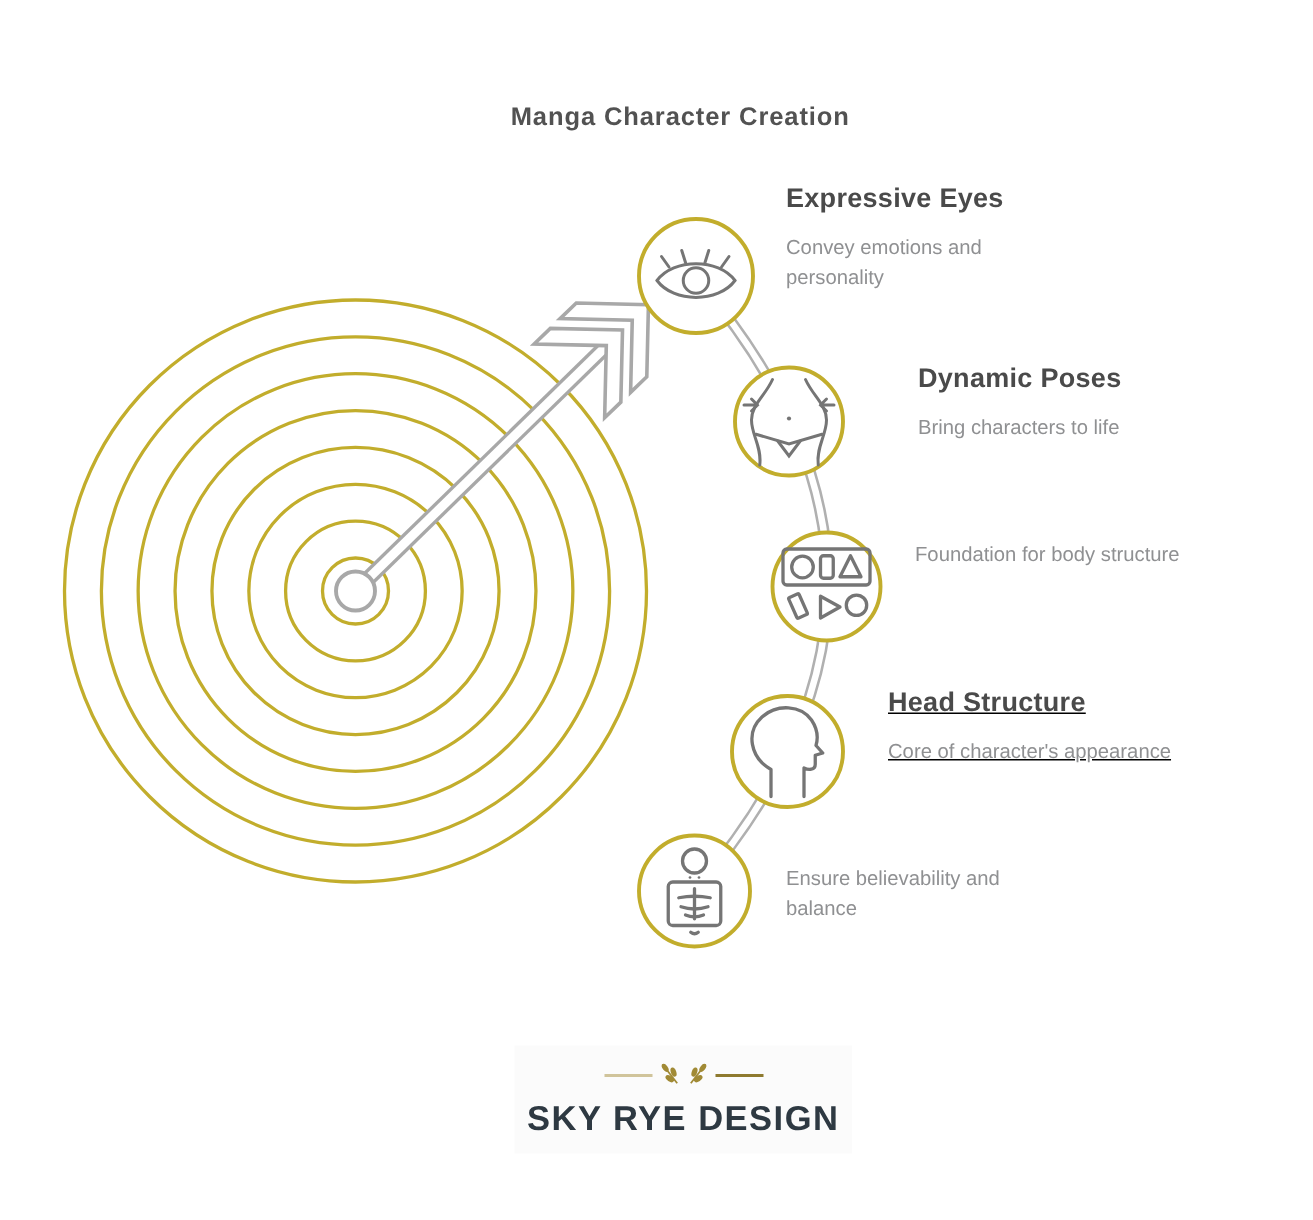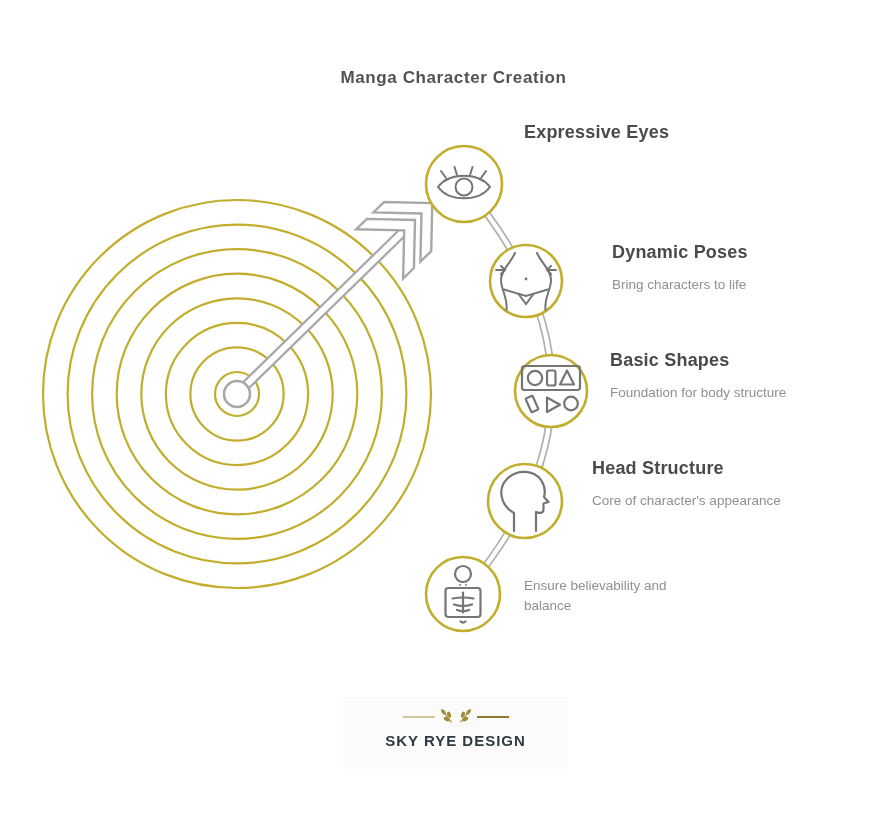--- a/index.html
+++ b/index.html
@@ -16,31 +16,31 @@
   .step-title{
     font-size:18px;font-weight:700;color:#4a4a4a;line-height:23px;letter-spacing:.2px;
   }
   .step-desc{
     font-size:13.5px;font-weight:400;color:#8f9092;line-height:20px;margin-top:11px;
   }
   .t1{left:524px;top:121px;width:230px;}
   .t1 .step-desc{width:150px;}
   .t2{left:592px;top:241px;width:240px;margin-left:20px;}
   .t3{left:610px;top:349px;width:240px;}
-  .t4{left:592px;top:457px;width:250px;}
+  .t4{left:592px;top:457px;width:250px;text-decoration:underline;}
   .t5{left:524px;top:565px;width:230px;}
   .t5 .step-title{width:165px;}
   .t5 .step-desc{width:165px;}
   .logo{
     position:absolute;left:343px;top:697px;width:225px;height:72px;
     background:#fbfbfb;display:flex;flex-direction:column;align-items:center;
     justify-content:flex-start;padding-top:6px;box-sizing:border-box;
   }
   .logo-text{
-    font-size:15px;font-weight:700;color:#2e3942;letter-spacing:1px;margin-top:3px;
+    font-size:23px;font-weight:700;color:#2e3942;letter-spacing:1px;margin-top:3px;
   }
 </style>
 </head>
 <body>
 
 <div class="canvas">
 
   <h1 class="page-title">Manga Character Creation</h1>
 
   <svg class="diagram-svg" width="875" height="813" viewBox="0 0 875 813">
@@ -122,27 +122,27 @@
       <path d="M 0,-2.5 L 0,17.5"></path>
       <path d="M -10.5,3.5 Q 0,1.5 10.5,3.5"></path>
       <path d="M -9,9.5 Q 0,12.5 9,9.5"></path>
       <path d="M -6,15 Q 0,17.5 6,15"></path>
       <path d="M -2.5,26.5 Q 0,28.5 2.5,26.5"></path>
     </g>
   </svg>
 
   <div class="step-text t1">
     <div class="step-title">Expressive Eyes</div>
+    <div class="step-desc">Convey emotions and personality</div>
   </div>
   <div class="step-text t2">
     <div class="step-title">Dynamic Poses</div>
     <div class="step-desc">Bring characters to life</div>
   </div>
   <div class="step-text t3">
-    <div class="step-title">Basic Shapes</div>
     <div class="step-desc">Foundation for body structure</div>
   </div>
   <div class="step-text t4">
     <div class="step-title">Head Structure</div>
     <div class="step-desc">Core of character's appearance</div>
   </div>
   <div class="step-text t5">
     <div class="step-desc">Ensure believability and balance</div>
   </div>
 

